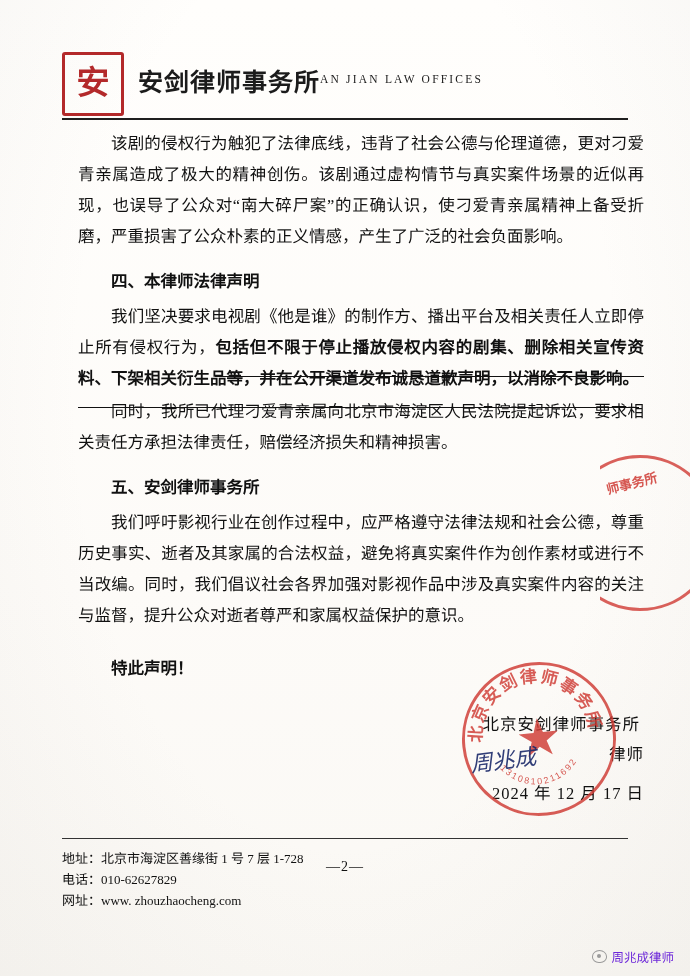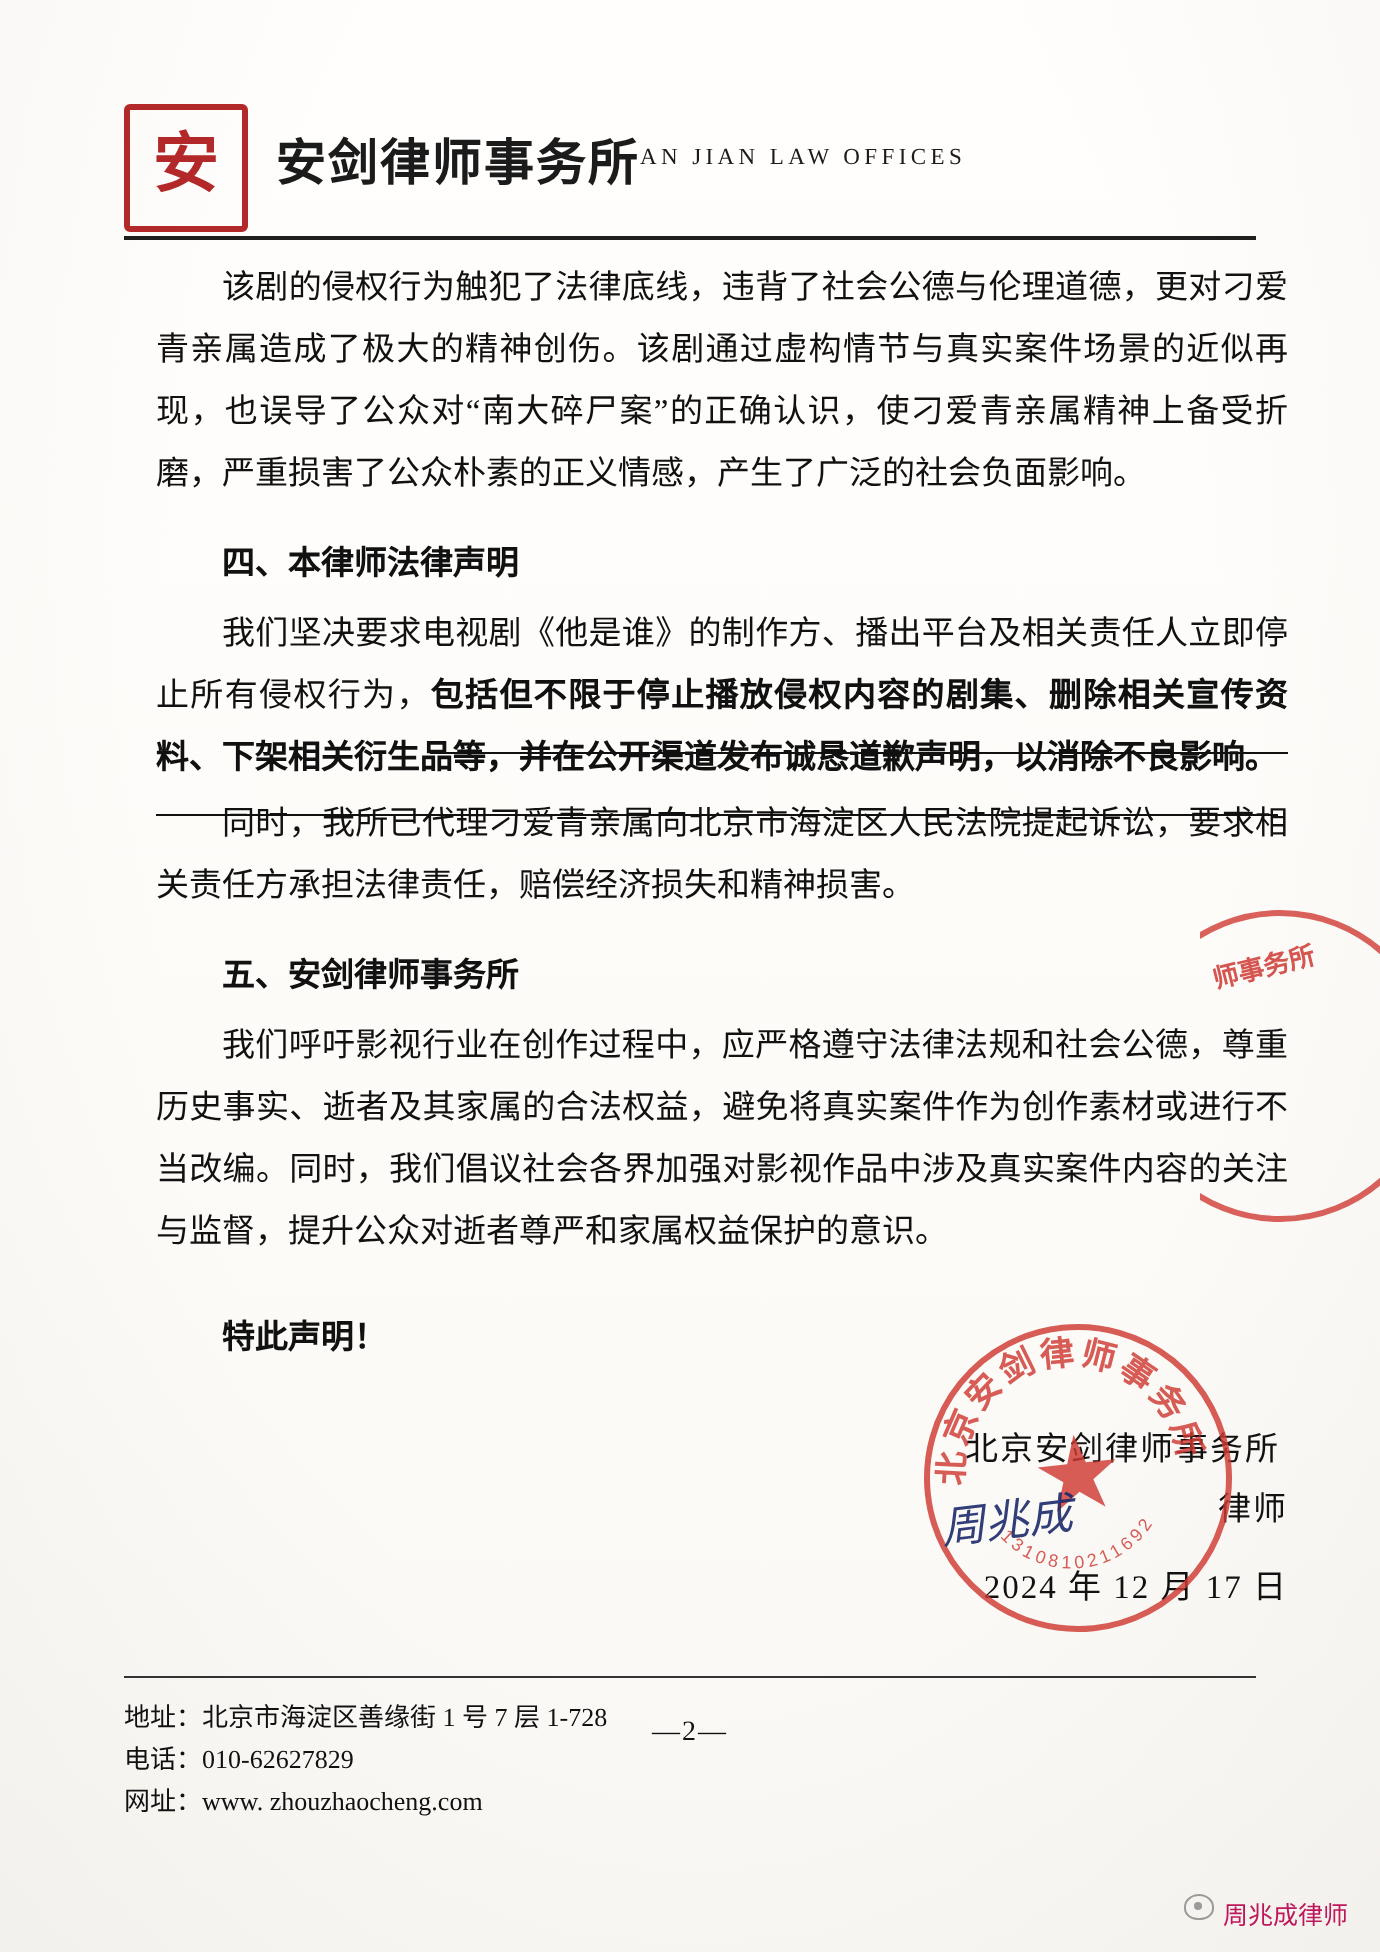--- a/index.html
+++ b/index.html
@@ -235,23 +235,23 @@
     font-size: 14px;
     letter-spacing: 1px;
   }
 
   
   .watermark {
     position: absolute;
     right: 16px;
     bottom: 10px;
     font-size: 12.5px;
-    color: #be185d;
+    color: #6d28d9;
     display: flex;
-    align-items: flex-start;
+    align-items: center;
     gap: 4px;
     font-family: "Liberation Sans", sans-serif;
   }
   .weibo-eye {
     width: 13px;
     height: 11px;
     border: 1.5px solid #9a9a9a;
     border-radius: 50% 50% 45% 45%;
     position: relative;
   }

